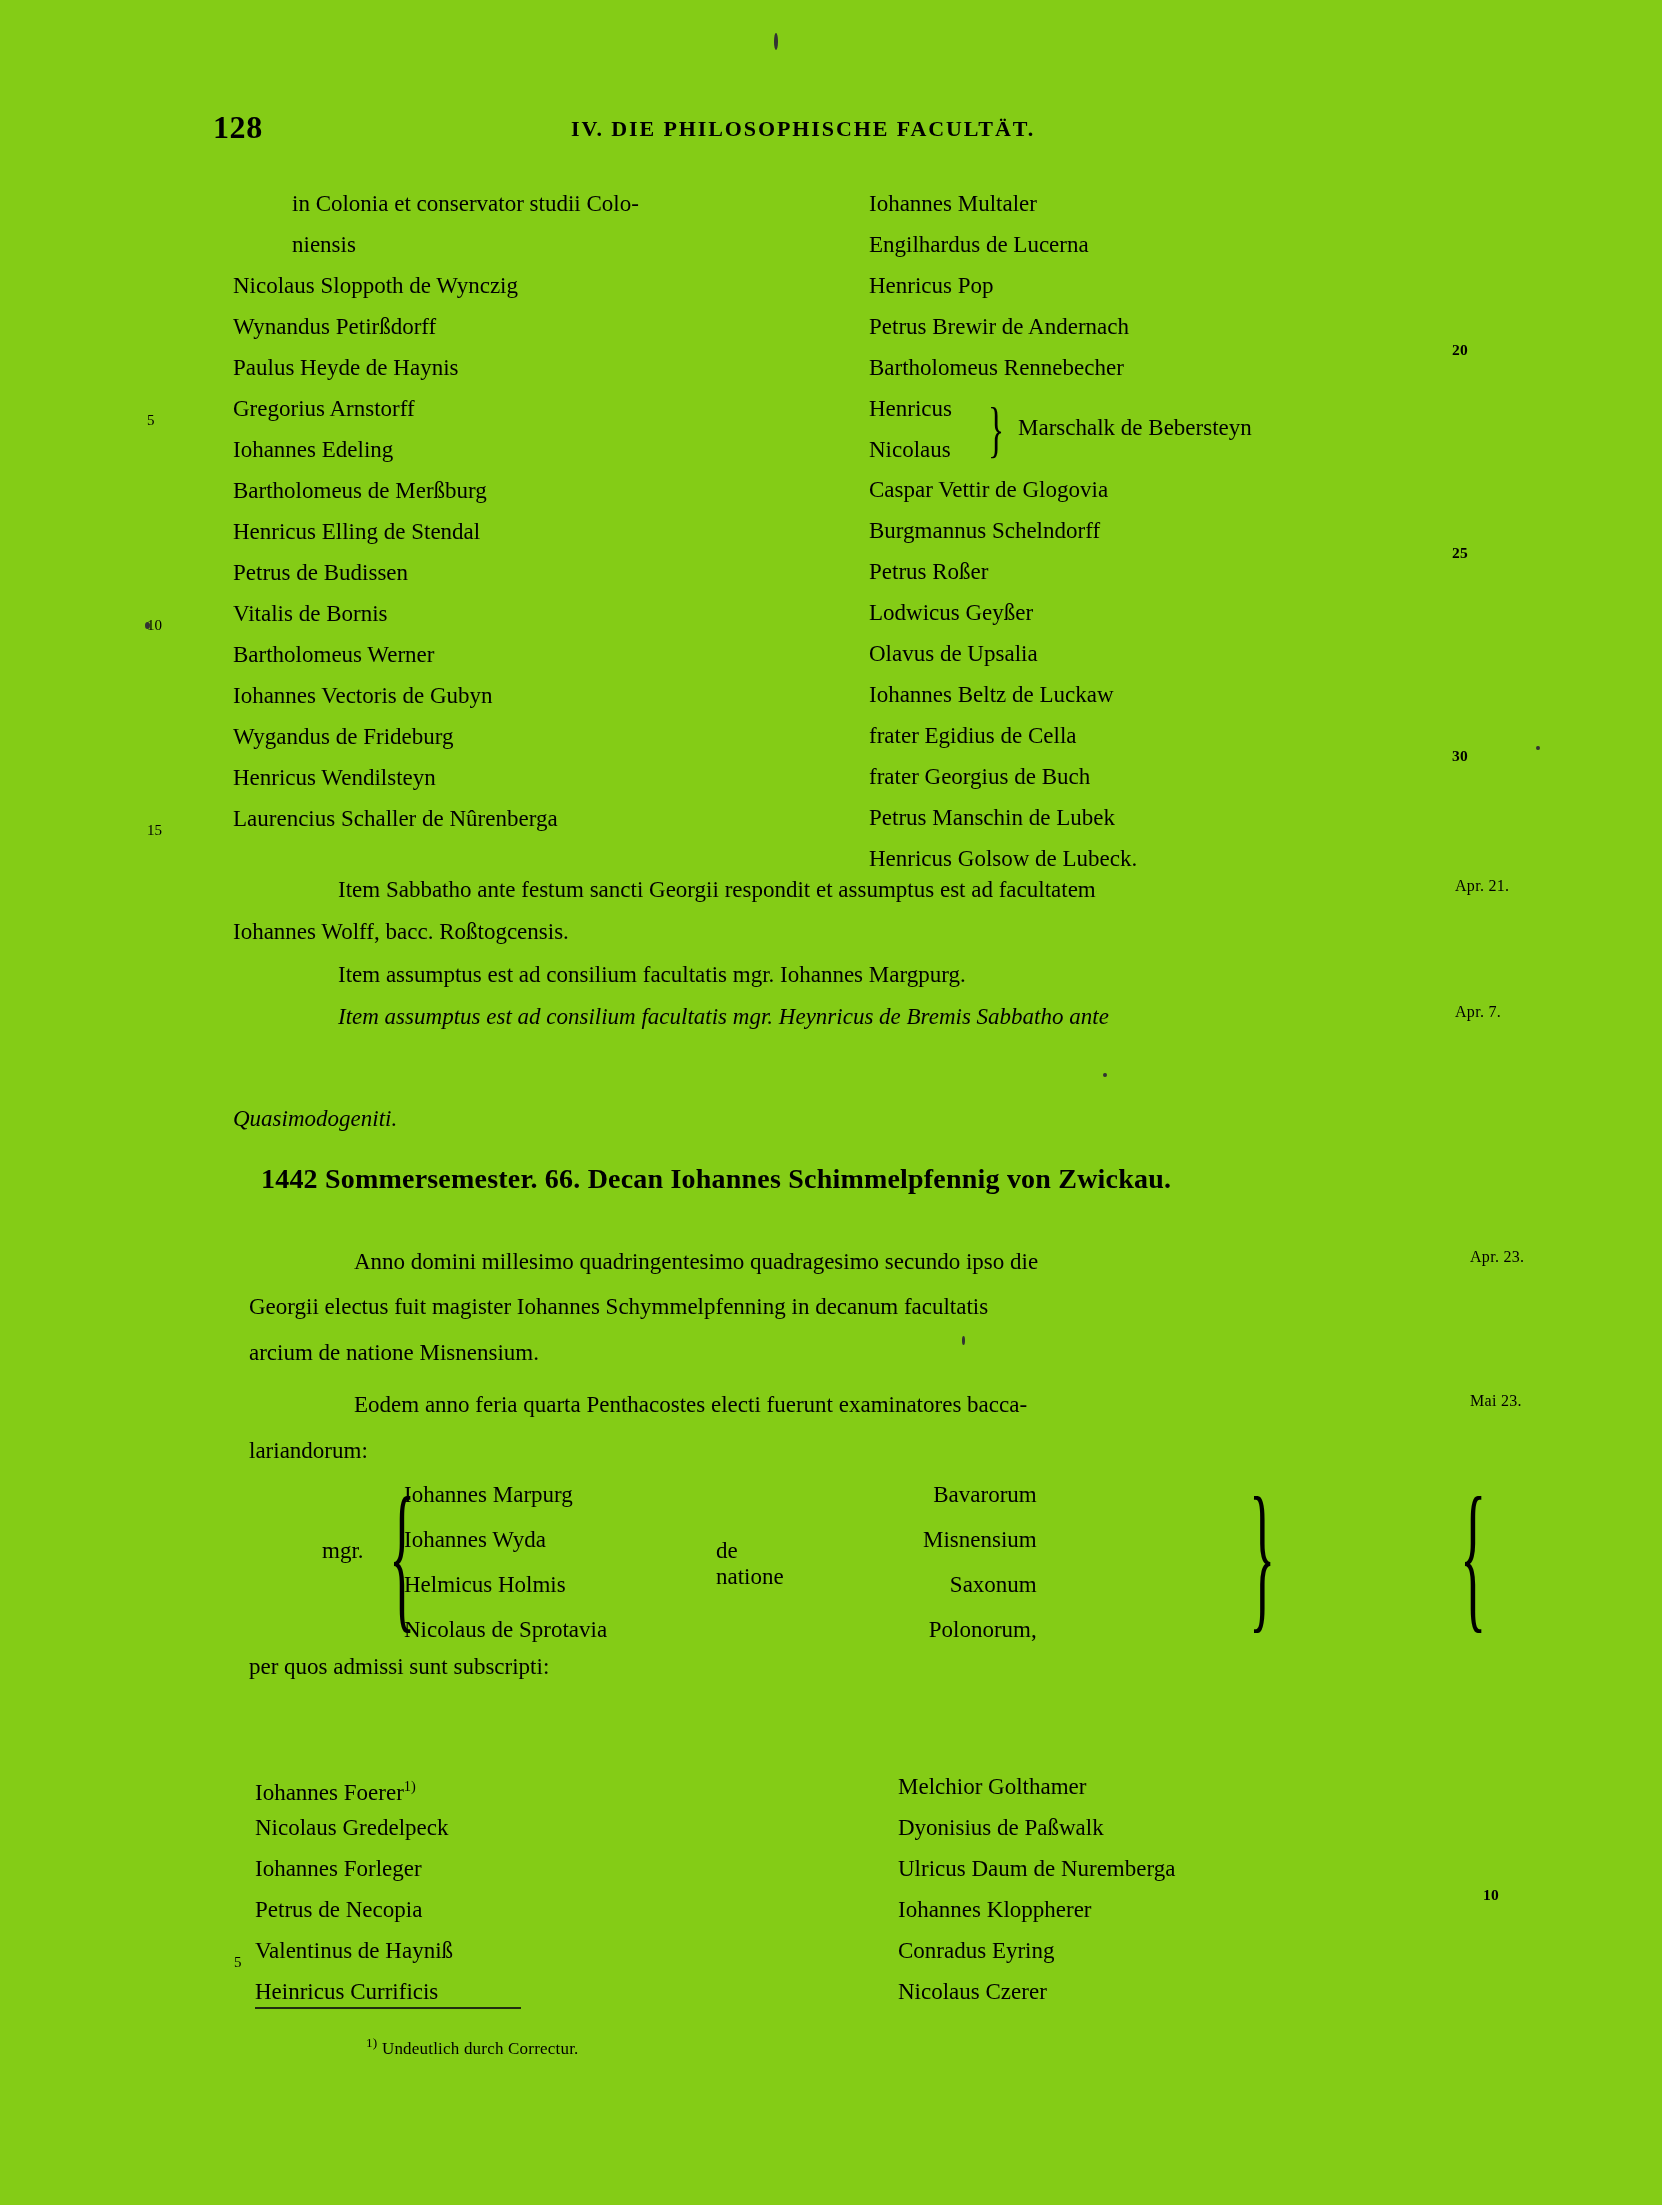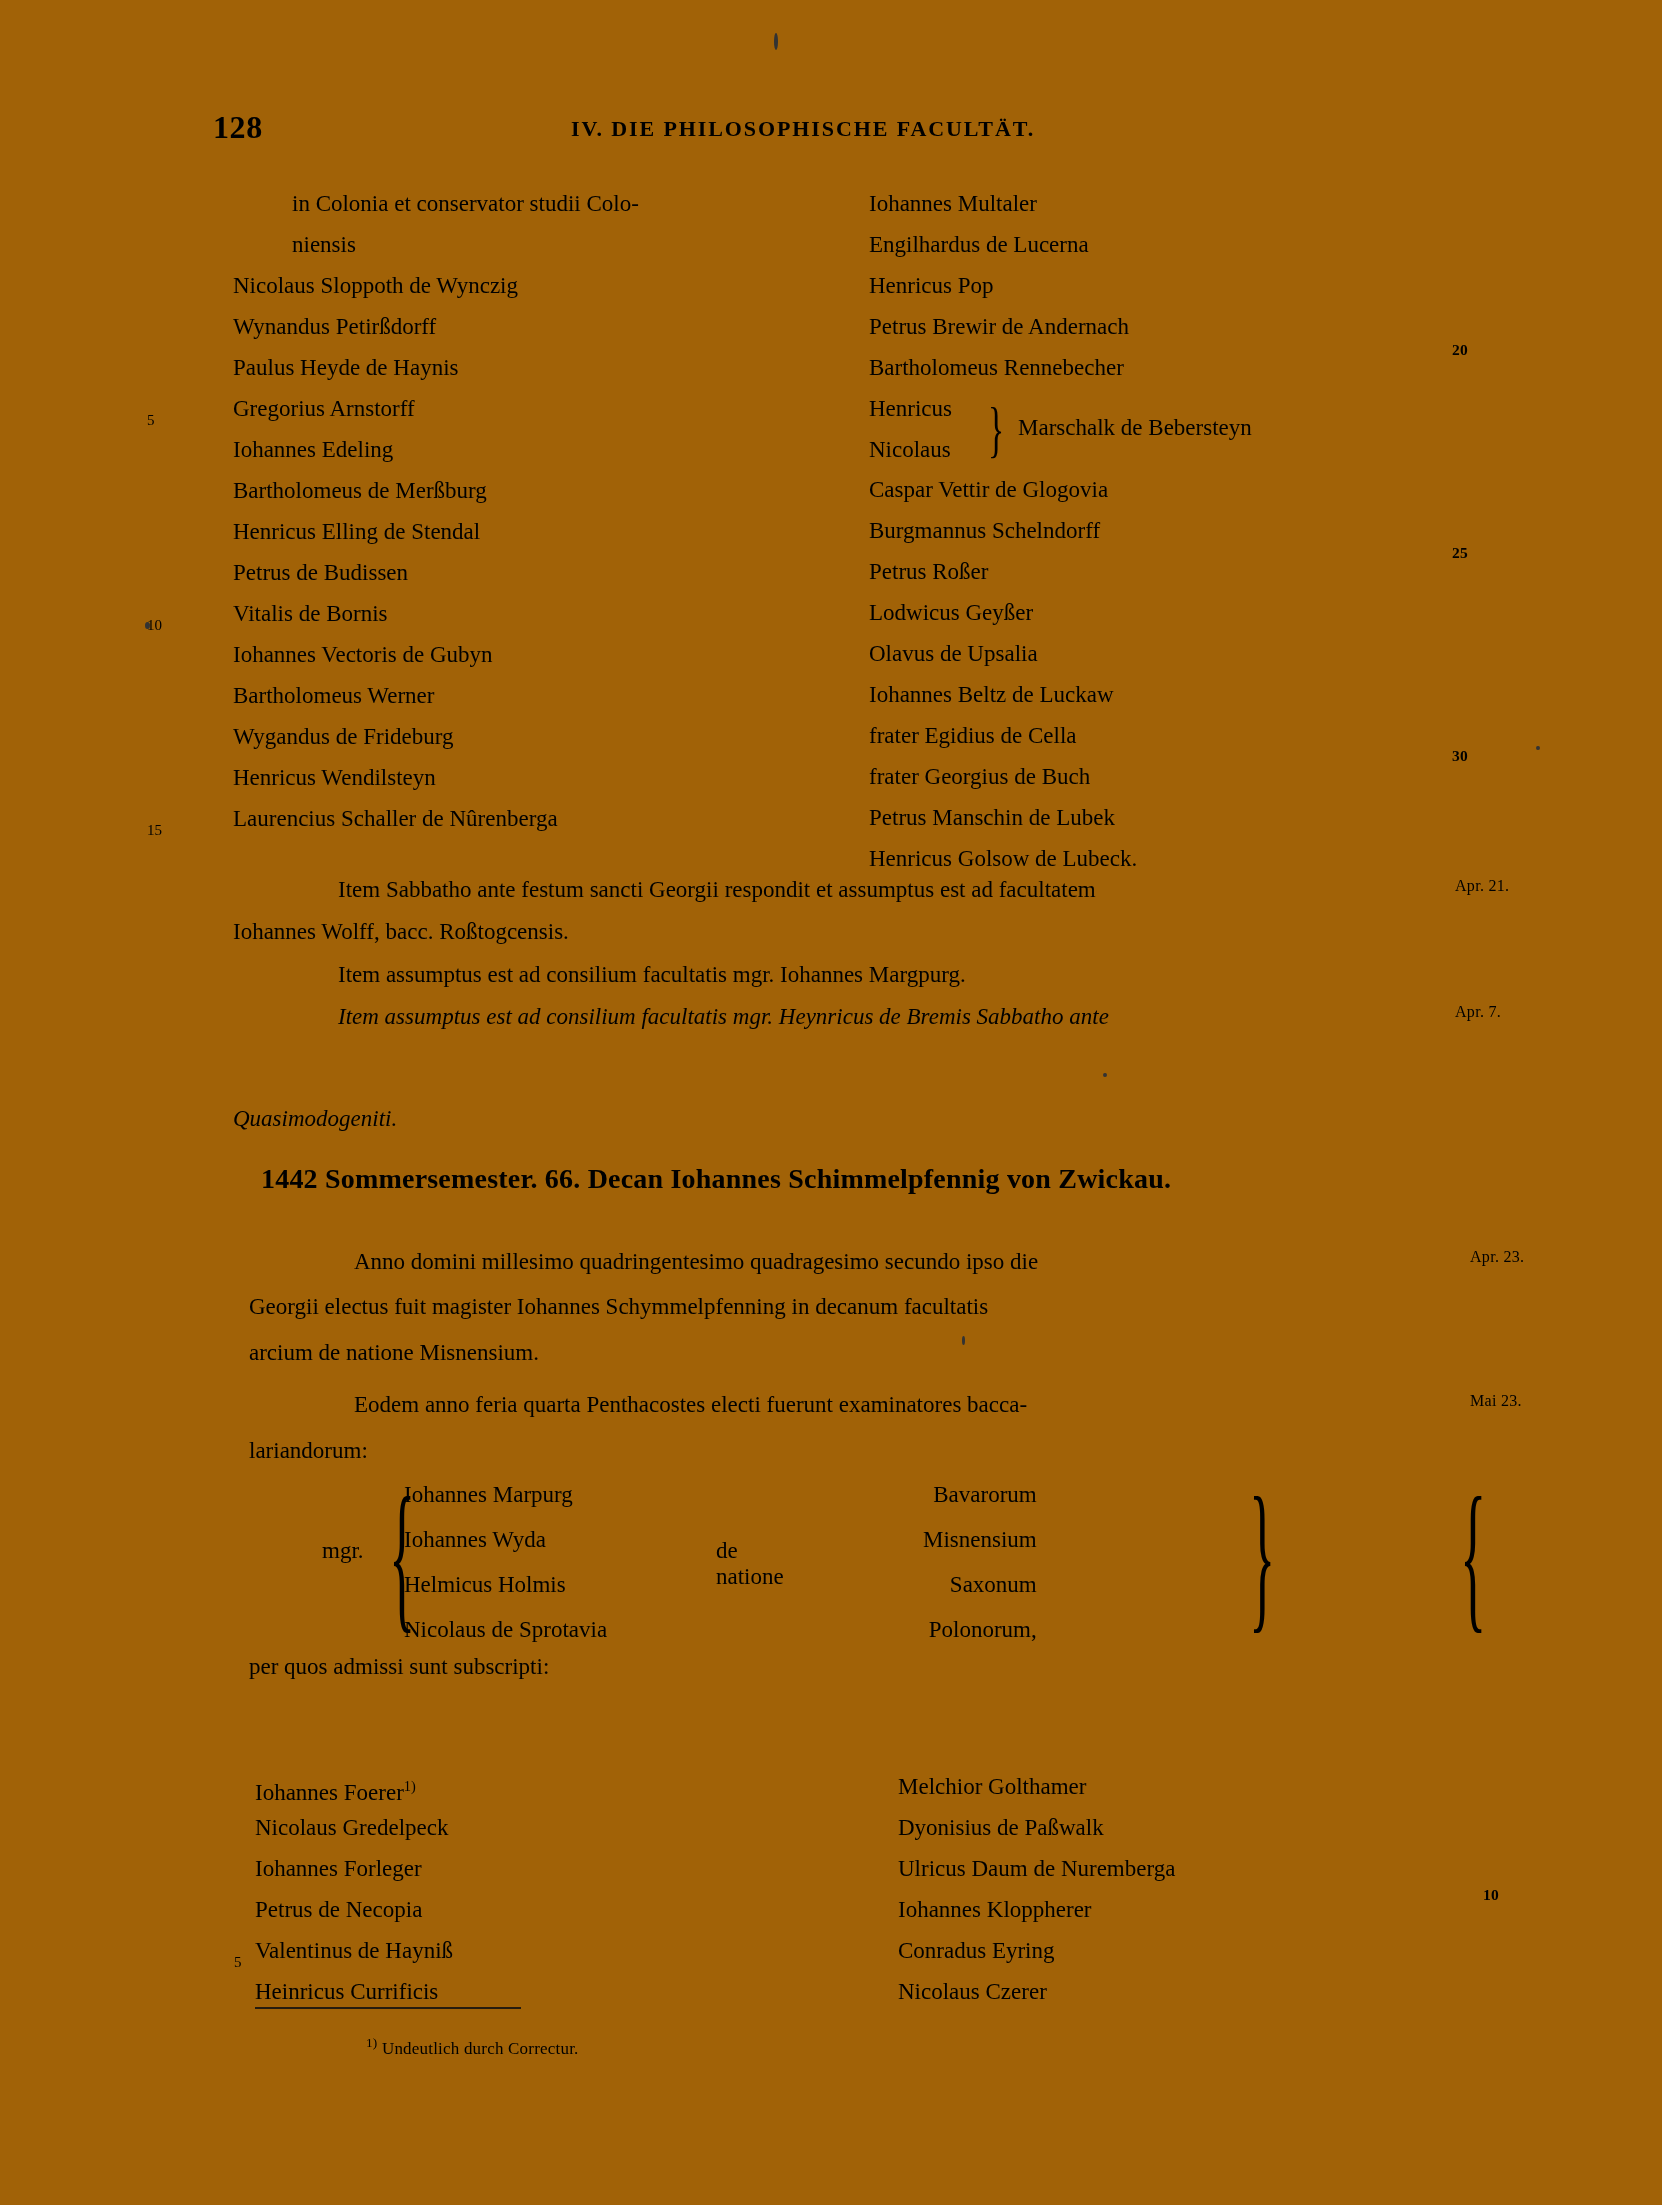--- a/index.html
+++ b/index.html
@@ -11,21 +11,21 @@
     width: 1663px;
     height: 2205px;
     position: relative;
     font-family: "Liberation Serif", "DejaVu Serif", serif;
     color: #000000;
     overflow: hidden;
   }
   .page {
     position: absolute;
     inset: 0;
-    background: #a16207;
+    background: #84cc16;
   }
 
   
   .runhead {
     position: absolute;
     top: 109px;
     left: 0;
     width: 100%;
     height: 39px;
   }
@@ -244,24 +244,24 @@
       <span>Henricus Elling de Stendal</span>
     </div>
     <div class="nameline">
       <span>Petrus de Budissen</span>
     </div>
     <div class="nameline hang">
       <span class="ln">10</span>
       <span>Vitalis de Bornis</span>
     </div>
     <div class="nameline">
+      <span>Bartholomeus Werner</span>
+    </div>
+    <div class="nameline">
       <span>Iohannes Vectoris de Gubyn</span>
-    </div>
-    <div class="nameline">
-      <span>Bartholomeus Werner</span>
     </div>
     <div class="nameline">
       <span>Wygandus de Frideburg</span>
     </div>
     <div class="nameline">
       <span>Henricus Wendilsteyn</span>
     </div>
     <div class="nameline hang">
       <span class="ln">15</span>
       <span>Laurencius Schaller de Nûrenberga</span>

